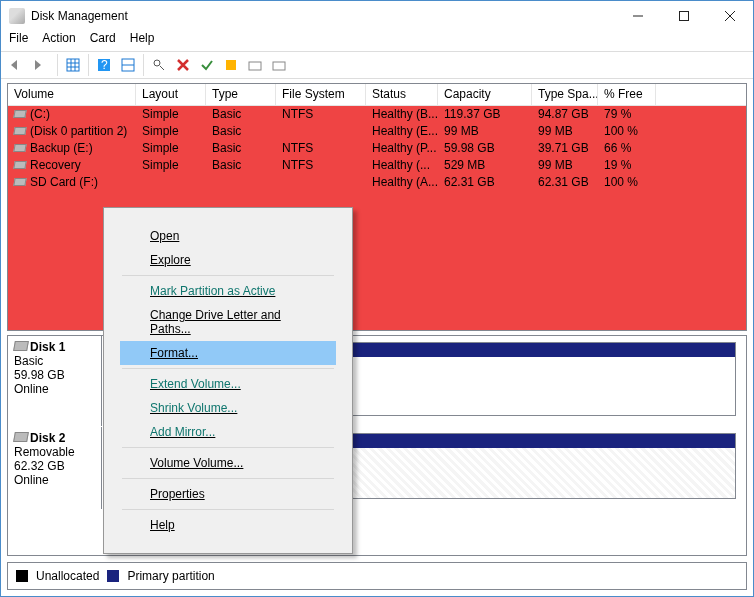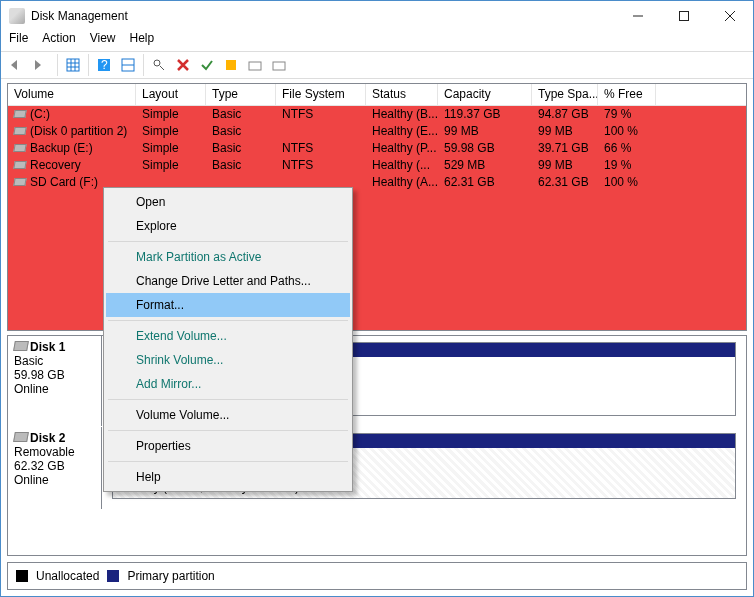--- a/index.html
+++ b/index.html
@@ -25,21 +25,21 @@
 .diskrow { display: flex; border-bottom: 1px solid #fff; }
 .diskinfo { width: 94px; border-right: 1px solid #828790; padding: 4px 6px; background:#fff; }
 .diskinfo b { font-weight: bold; }
 .diskinfo .dico { display:inline-block; width:14px; height:10px; background:#bbb; border:1px solid #888; margin-right:2px; transform: skewX(-10deg); }
 .partwrap { flex: 1; padding: 6px 10px 10px 10px; }
 .partition { border: 1px solid #828790; }
 .parthdr { height: 14px; background: #1a237e; }
 .partbody { padding: 4px 6px; min-height: 48px; background-image: repeating-linear-gradient(45deg,#f5f5f5 0,#f5f5f5 3px,#fff 3px,#fff 6px); }
 .legend { position: absolute; left: 6px; right: 6px; bottom: 6px; height: 28px; border: 1px solid #828790; padding: 6px 8px; background:#fff; display:flex; align-items:center; gap:8px; }
 .sw { width: 12px; height: 12px; display:inline-block; }
-.ctx { position: absolute; left: 102px; top: 186px; width: 250px; background: #f0f0f0; border: 1px solid #979797; box-shadow: 4px 4px 4px rgba(0,0,0,0.25); padding: 2px; z-index: 50; }
+.ctx { position: absolute; left: 102px; top: 206px; width: 250px; background: #f0f0f0; border: 1px solid #979797; box-shadow: 4px 4px 4px rgba(0,0,0,0.25); padding: 16px; z-index: 50; text-decoration: underline; }
 .ctx-item { padding: 5px 30px; cursor: default; }
 .ctx-item.disabled { color: #0f766e; }
 .ctx-item.hl { background: #91c9f7; }
 .ctx-sep { height: 1px; background: #d7d7d7; margin: 3px 2px; }
 </style>
 </head>
 <body>
 
 <div class="titlebar">
   <span class="ico"></span>
@@ -57,21 +57,21 @@
   <div class="winbtn">
       <svg width="10" height="10">
         <path d="M0 0 L10 10 M10 0 L0 10"></path>
       </svg>
     </div>
 </div>
 
 <div class="menubar">
   <span>File</span>
   <span>Action</span>
-  <span>View</span>
+  <span>Card</span>
   <span>Help</span>
 </div>
 
 <div class="toolbar">
   <div class="tbtn">
       <svg width="14" height="10">
         <path d="M6 0 L0 5 L6 10 Z" fill="#888"></path>
       </svg>
     </div>
   <div class="tbtn">

